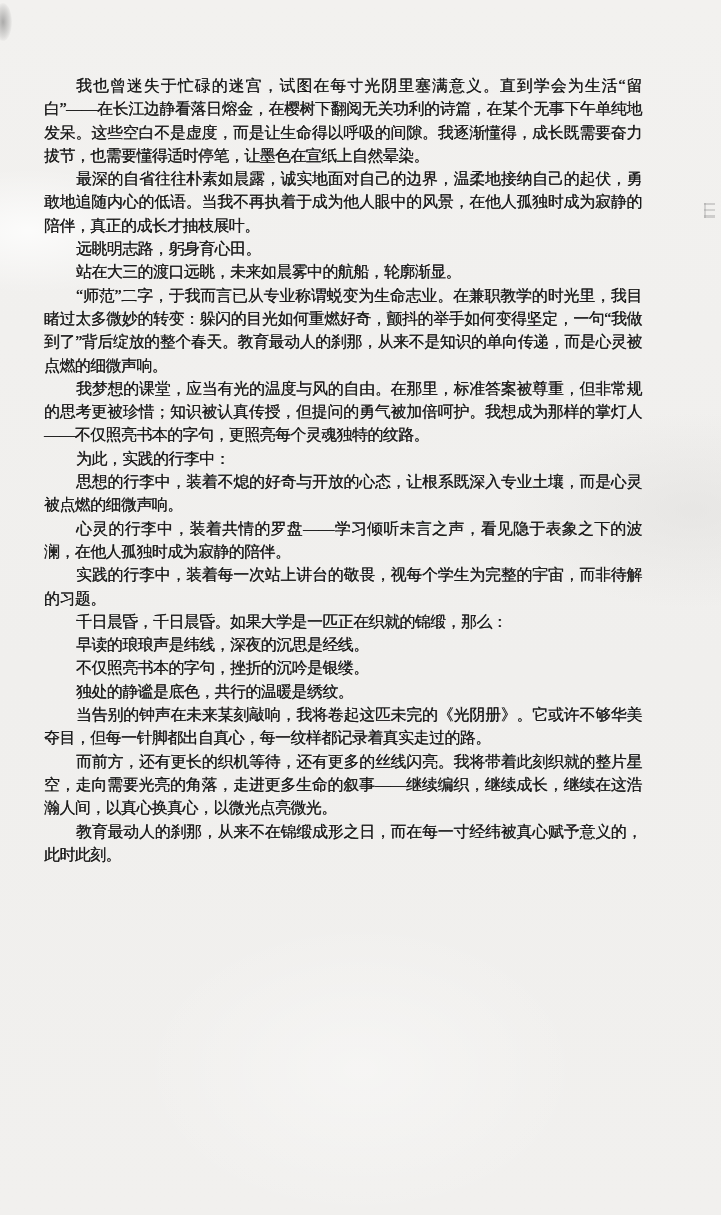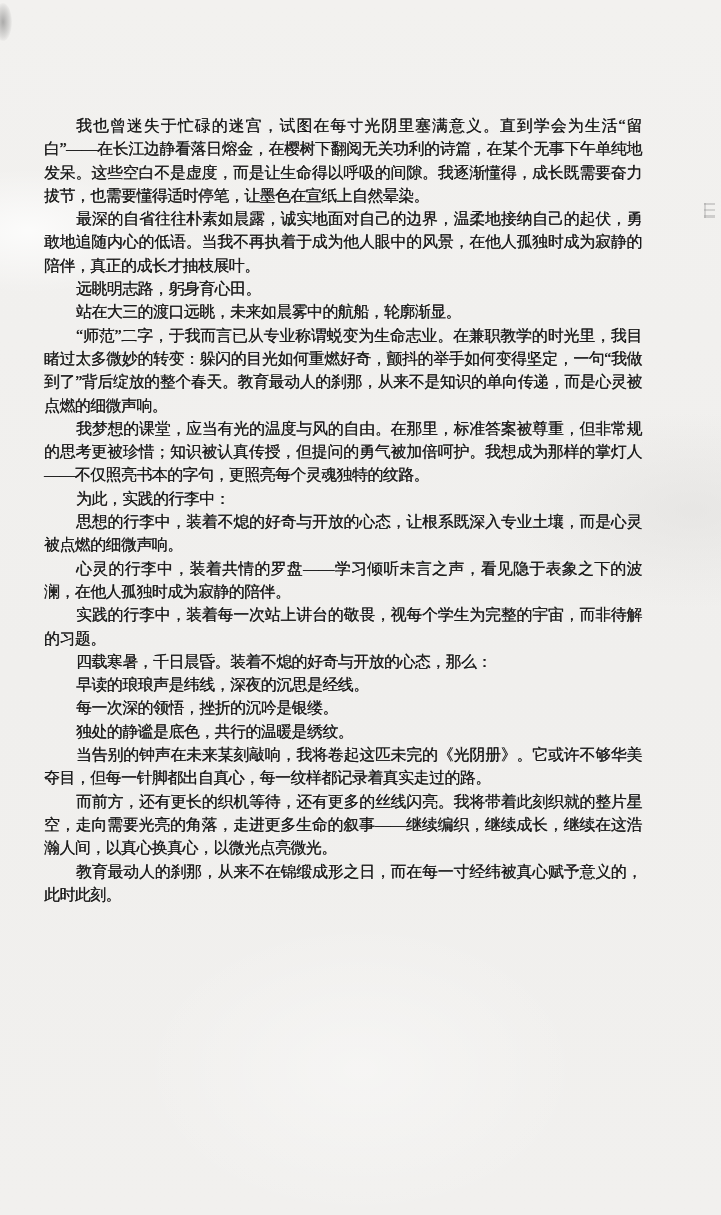--- a/index.html
+++ b/index.html
@@ -54,32 +54,32 @@
     padding: 0;
     text-indent: 2em;
   }
 </style>
 </head>
 <body>
 
 <div class="page" style="background-color: rgb(241, 240, 238);">
   <div class="smudge"></div>
   <div class="edge-mark"></div>
-  <div class="content" style="color: rgb(28, 28, 28); margin-top: 40px;">
+  <div class="content" style="color: rgb(28, 28, 28);">
       <p class="para">我也曾迷失于忙碌的迷宫，试图在每寸光阴里塞满意义。直到学会为生活“留白”——在长江边静看落日熔金，在樱树下翻阅无关功利的诗篇，在某个无事下午单纯地发呆。这些空白不是虚度，而是让生命得以呼吸的间隙。我逐渐懂得，成长既需要奋力拔节，也需要懂得适时停笔，让墨色在宣纸上自然晕染。</p>
       <p class="para">最深的自省往往朴素如晨露，诚实地面对自己的边界，温柔地接纳自己的起伏，勇敢地追随内心的低语。当我不再执着于成为他人眼中的风景，在他人孤独时成为寂静的陪伴，真正的成长才抽枝展叶。</p>
       <p class="para">远眺明志路，躬身育心田。</p>
       <p class="para">站在大三的渡口远眺，未来如晨雾中的航船，轮廓渐显。</p>
       <p class="para">“师范”二字，于我而言已从专业称谓蜕变为生命志业。在兼职教学的时光里，我目睹过太多微妙的转变：躲闪的目光如何重燃好奇，颤抖的举手如何变得坚定，一句“我做到了”背后绽放的整个春天。教育最动人的刹那，从来不是知识的单向传递，而是心灵被点燃的细微声响。</p>
       <p class="para">我梦想的课堂，应当有光的温度与风的自由。在那里，标准答案被尊重，但非常规的思考更被珍惜；知识被认真传授，但提问的勇气被加倍呵护。我想成为那样的掌灯人——不仅照亮书本的字句，更照亮每个灵魂独特的纹路。</p>
       <p class="para">为此，实践的行李中：</p>
       <p class="para">思想的行李中，装着不熄的好奇与开放的心态，让根系既深入专业土壤，而是心灵被点燃的细微声响。</p>
       <p class="para">心灵的行李中，装着共情的罗盘——学习倾听未言之声，看见隐于表象之下的波澜，在他人孤独时成为寂静的陪伴。</p>
       <p class="para">实践的行李中，装着每一次站上讲台的敬畏，视每个学生为完整的宇宙，而非待解的习题。</p>
-      <p class="para">四载寒暑，千日晨昏。装着不熄的好奇与开放的心态，那么：</p>
+      <p class="para">千日晨昏，千日晨昏。如果大学是一匹正在织就的锦缎，那么：</p>
       <p class="para">早读的琅琅声是纬线，深夜的沉思是经线。</p>
-      <p class="para">每一次深的领悟，挫折的沉吟是银缕。</p>
+      <p class="para">不仅照亮书本的字句，挫折的沉吟是银缕。</p>
       <p class="para">独处的静谧是底色，共行的温暖是绣纹。</p>
       <p class="para">当告别的钟声在未来某刻敲响，我将卷起这匹未完的《光阴册》。它或许不够华美夺目，但每一针脚都出自真心，每一纹样都记录着真实走过的路。</p>
       <p class="para">而前方，还有更长的织机等待，还有更多的丝线闪亮。我将带着此刻织就的整片星空，走向需要光亮的角落，走进更多生命的叙事——继续编织，继续成长，继续在这浩瀚人间，以真心换真心，以微光点亮微光。</p>
       <p class="para">教育最动人的刹那，从来不在锦缎成形之日，而在每一寸经纬被真心赋予意义的，此时此刻。</p>
     </div>
 </div>
 
 </body></html>

